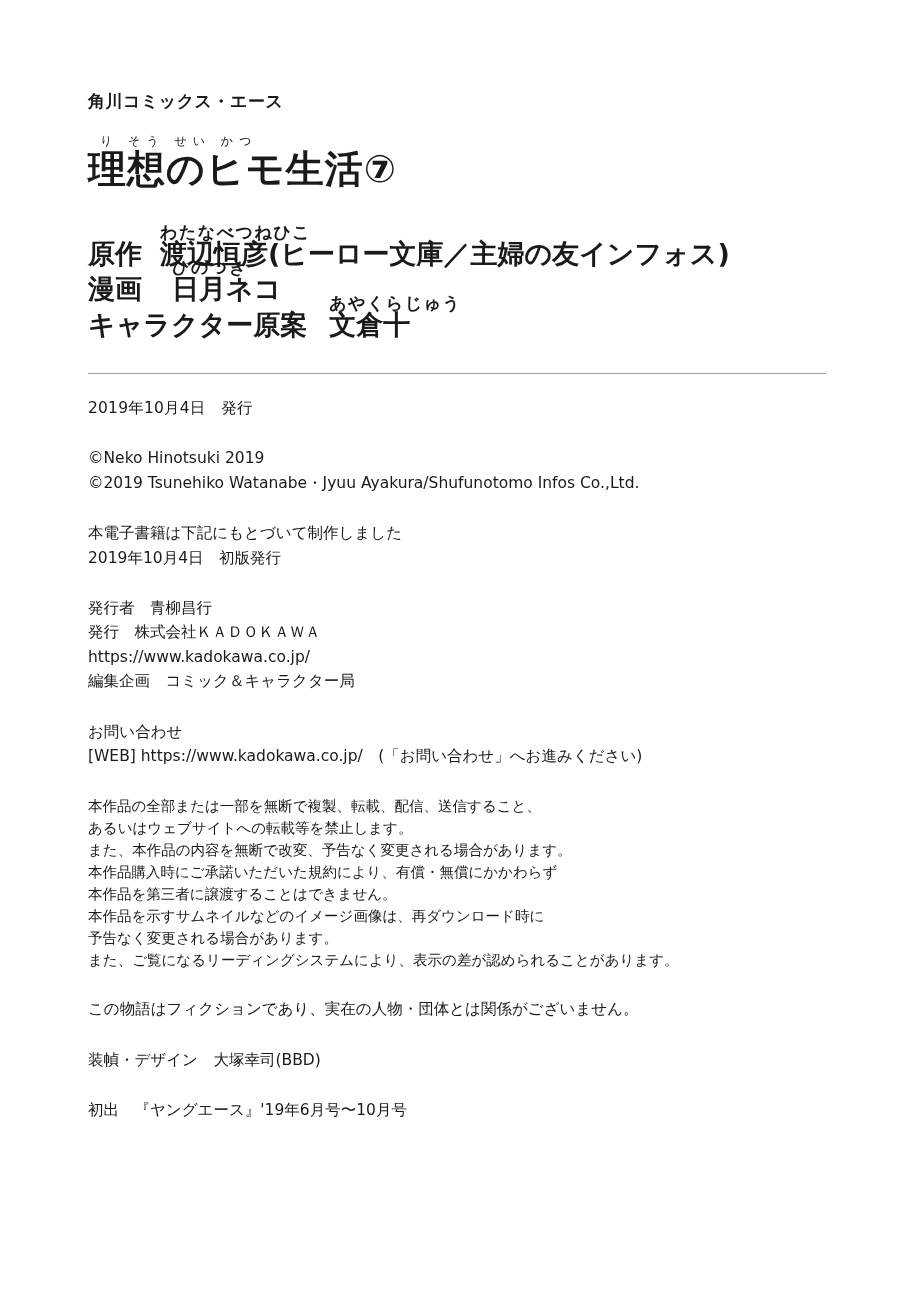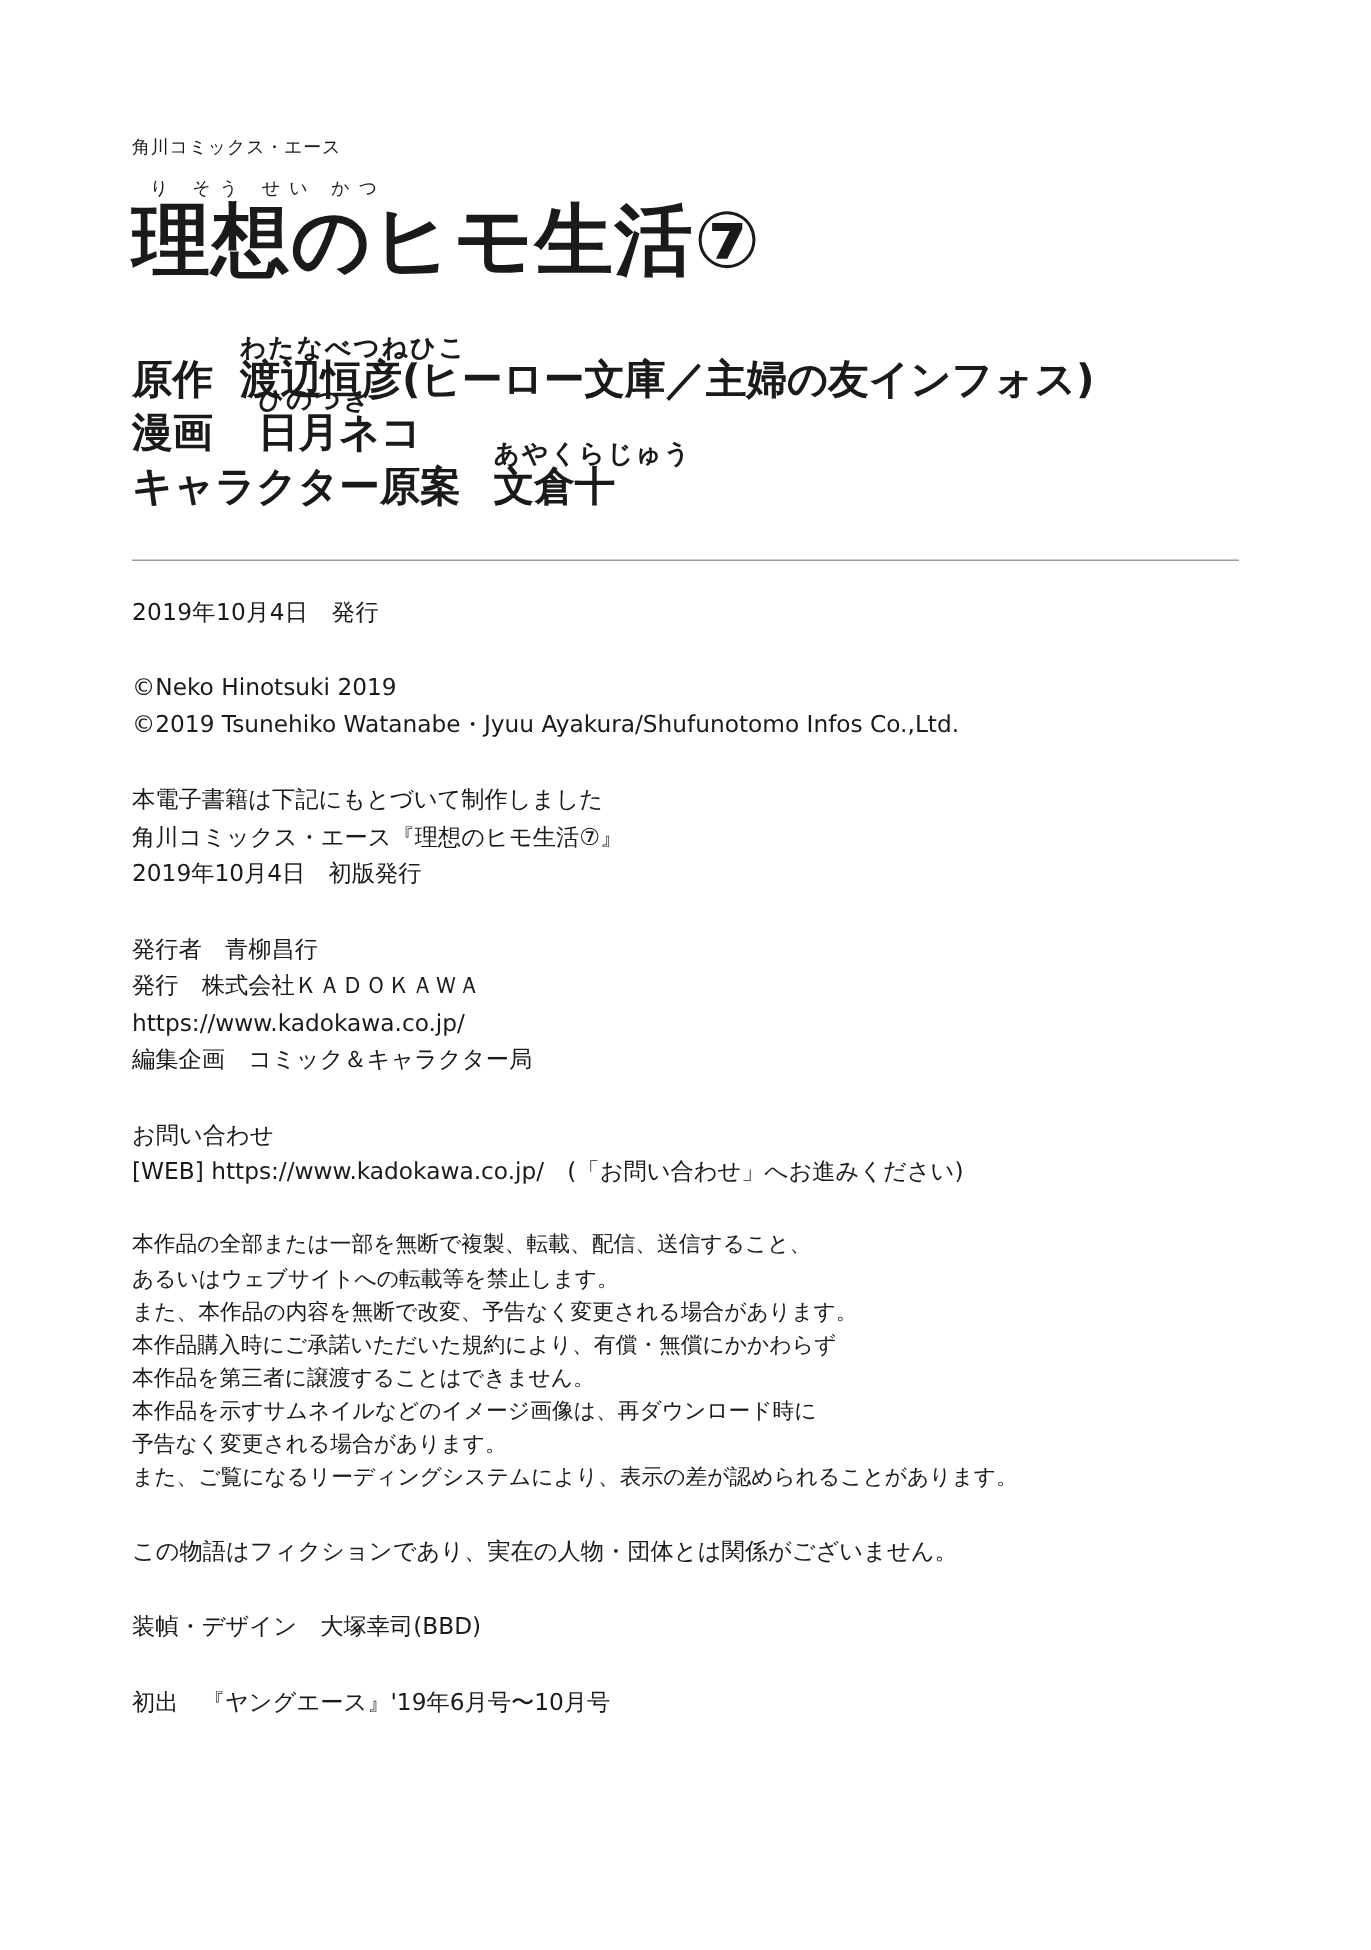--- a/index.html
+++ b/index.html
@@ -24,32 +24,32 @@
   }
   .content {
     position: absolute;
     left: 88px;
     top: 90px;
     width: 738px;
   }
 
   
   .imprint {
-    font-size: 12px;
-    font-weight: 400;
+    font-size: 17px;
+    font-weight: 700;
     letter-spacing: 0.5px;
-    margin: 0 0 12px 0;
+    margin: 0 0 22px 0;
   }
 
   
   .title-block {
     margin: 0 0 44px 0;
   }
   .title {
-    font-size: 52px;
+    font-size: 38px;
     font-weight: 700;
     letter-spacing: 1px;
     line-height: 1.15;
     margin: 0;
   }
   .ruby-line {
     font-size: 12px;
     font-weight: 400;
     letter-spacing: 6px;
     margin: 0 0 1px 12px;
@@ -147,21 +147,20 @@
         <p class="pub-date">2019年10月4日　発行</p>
       </div>
 
       <div class="block gap-lg">
         <p>©Neko Hinotsuki 2019</p>
         <p>©2019 Tsunehiko Watanabe・Jyuu Ayakura/Shufunotomo Infos Co.,Ltd.</p>
       </div>
 
       <div class="block gap-lg">
         <p>本電子書籍は下記にもとづいて制作しました</p>
-        <p>角川コミックス・エース『理想のヒモ生活⑦』</p>
         <p>2019年10月4日　初版発行</p>
       </div>
 
       <div class="block gap-lg">
         <p>発行者　青柳昌行</p>
         <p>発行　株式会社ＫＡＤＯＫＡＷＡ</p>
         <p>https://www.kadokawa.co.jp/</p>
         <p>編集企画　コミック＆キャラクター局</p>
       </div>
 

